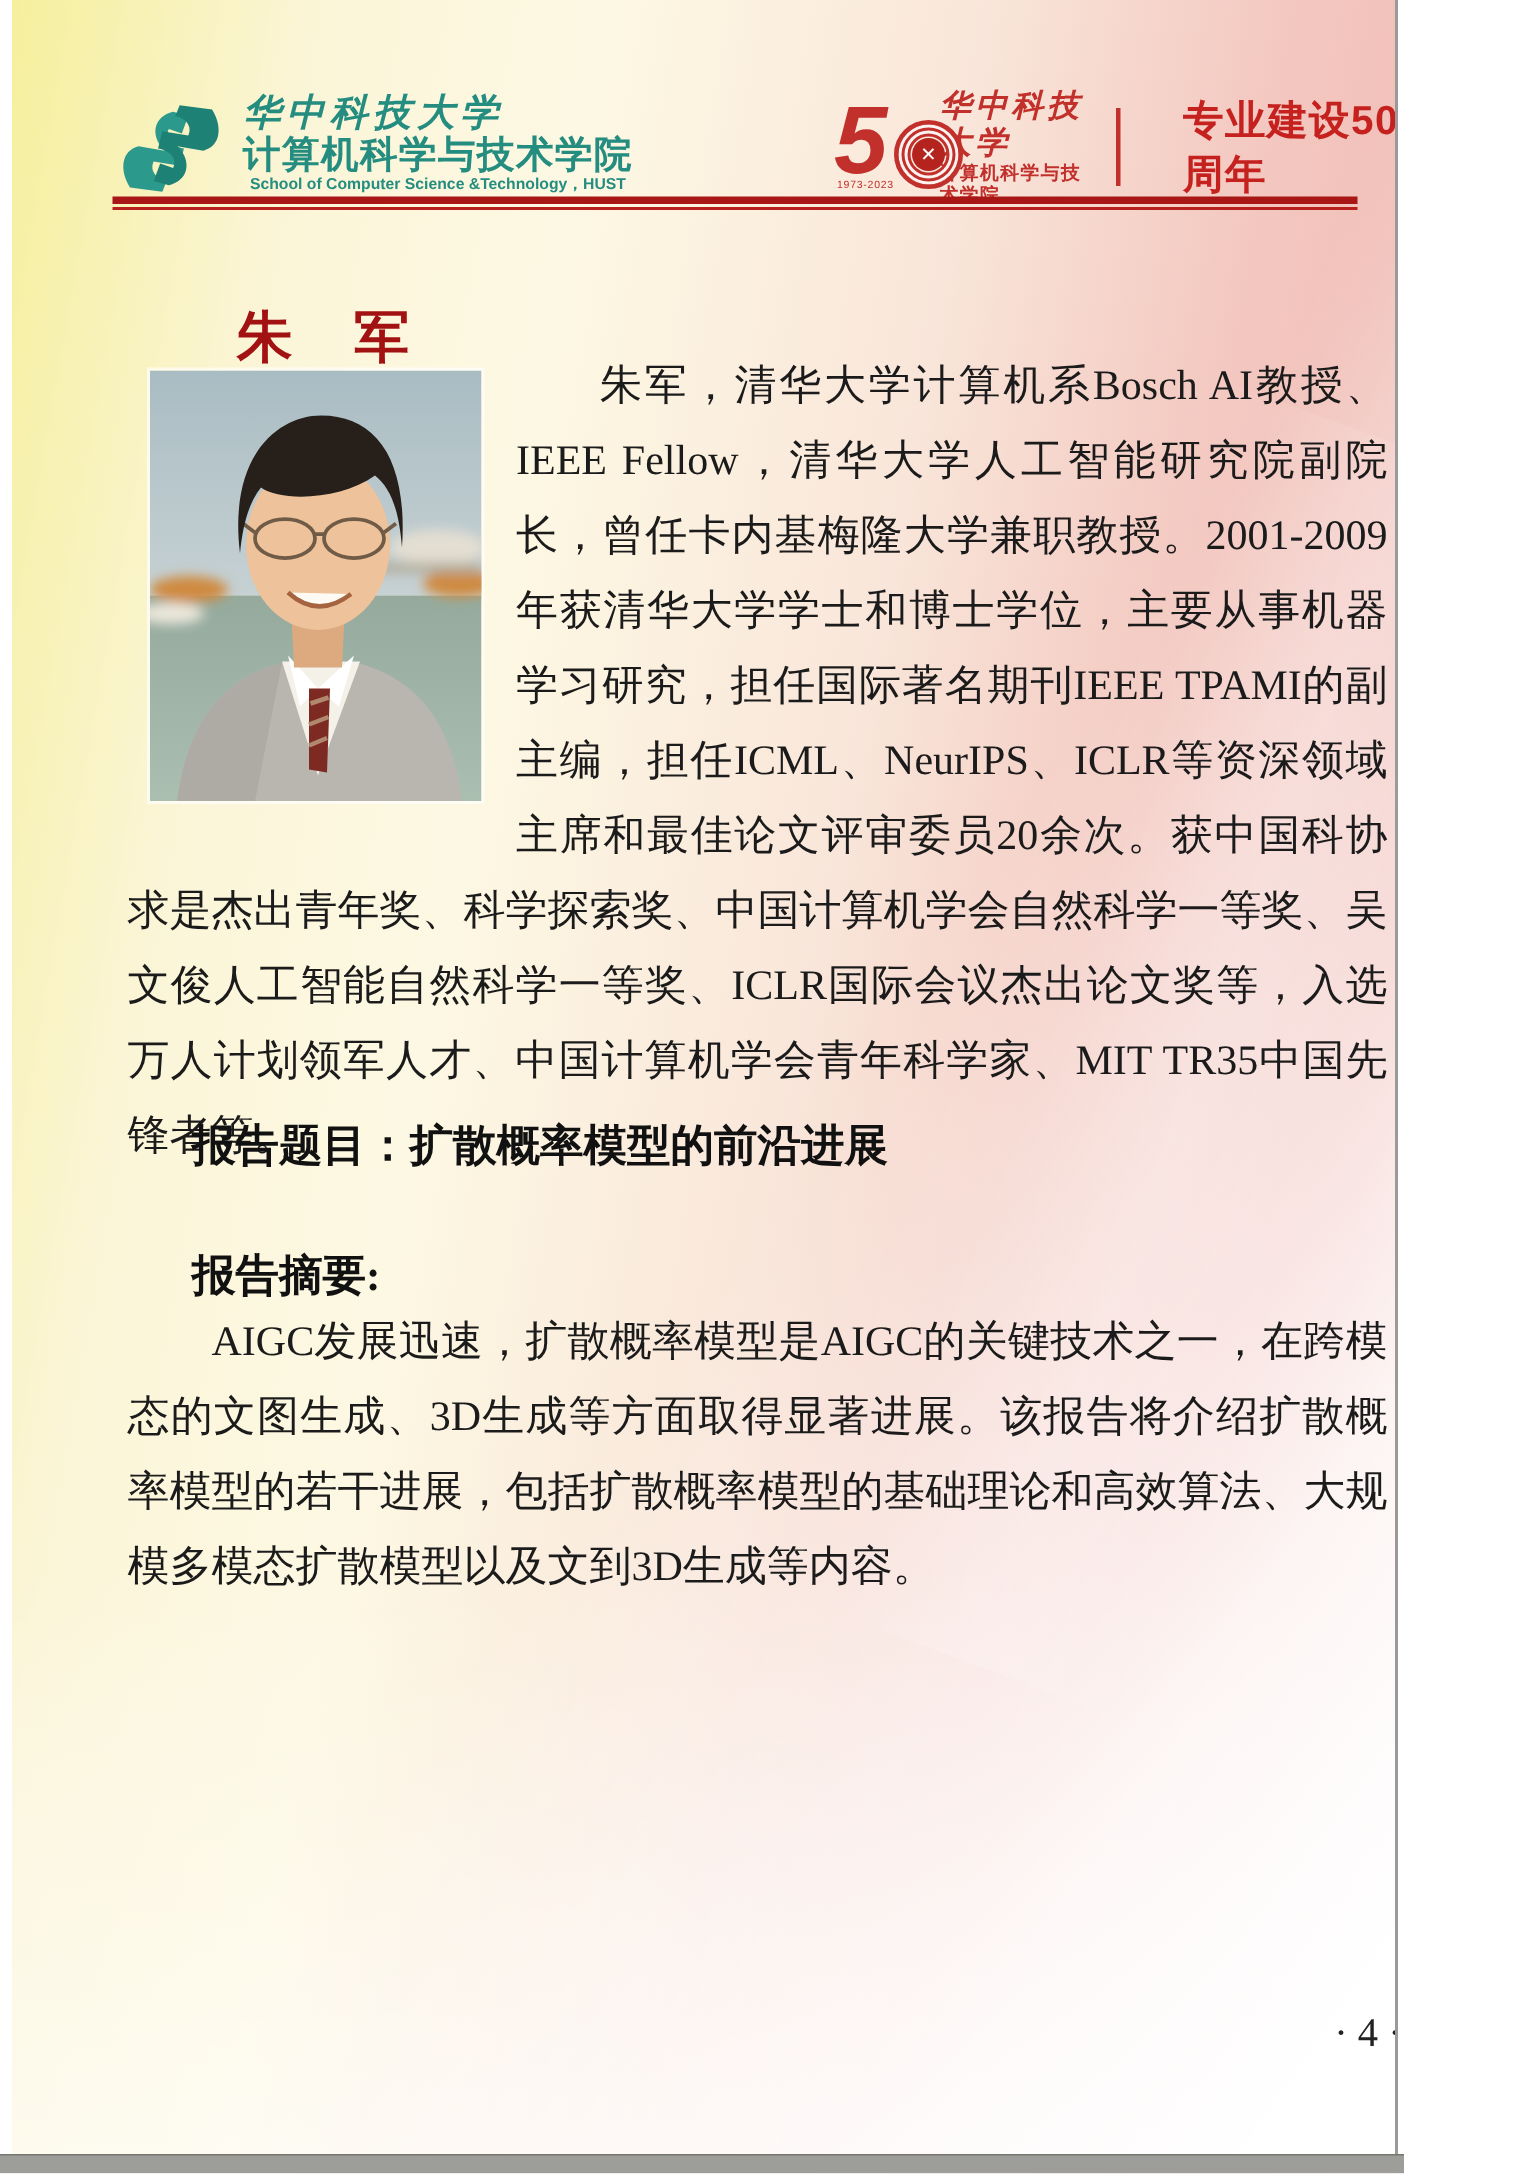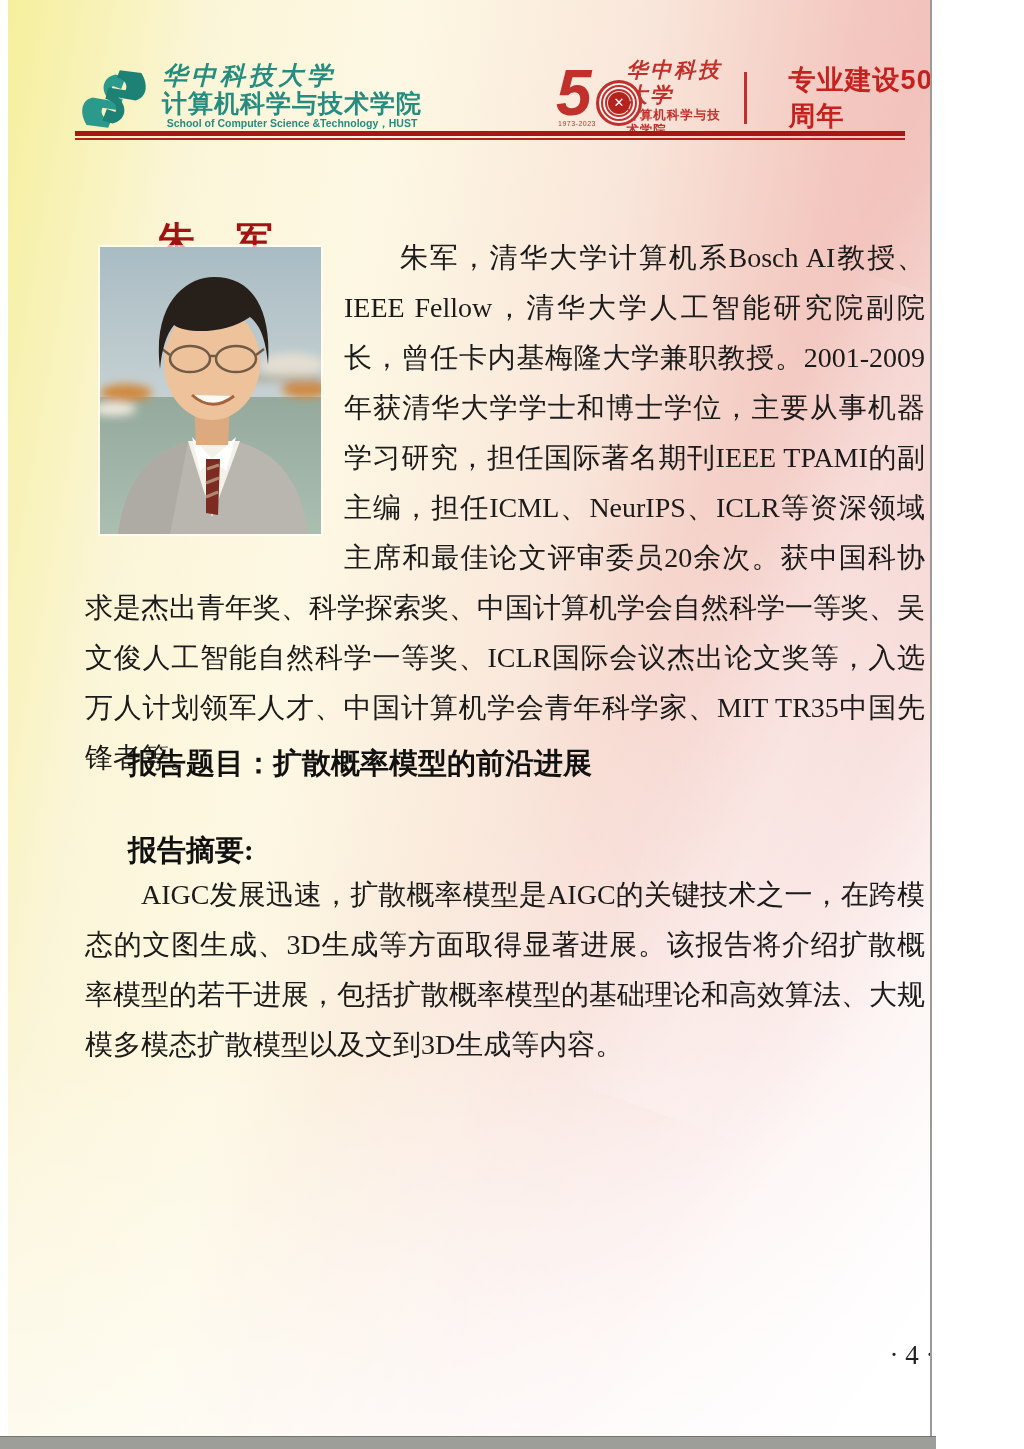--- a/index.html
+++ b/index.html
@@ -42,21 +42,21 @@
   .uni-calli-red{font-size:21px;font-weight:bold;font-style:italic;letter-spacing:3px;line-height:25px;}
   .school-red{font-size:12.5px;font-weight:bold;letter-spacing:1px;line-height:15px;font-family:"Liberation Sans","DejaVu Sans",sans-serif;}
   .logo-divider{width:3px;height:52px;background:#c2302c;margin:0 10px 0 12px;}
   .slogan{color:#c5211f;font-size:27px;font-weight:bold;letter-spacing:1px;font-family:"Liberation Sans","DejaVu Sans",sans-serif;margin-left:32px;}
 
   .header-rule{position:absolute;left:75px;top:131px;width:830px;height:10px;}
   .header-rule .r1{height:5px;background:#a81616;}
   .header-rule .r2{height:2px;background:#b7201c;margin-top:2px;}
 
   
-  .speaker-name{position:absolute;left:158px;top:216px;margin:0;color:#a31212;font-size:37px;font-weight:bold;letter-spacing:2px;text-align:center;}
+  .speaker-name{position:absolute;left:158px;top:200px;margin:0;color:#a31212;font-size:37px;font-weight:bold;letter-spacing:2px;text-align:center;}
   .bio{position:absolute;left:85px;top:233px;width:840px;}
   .photo-frame{float:left;width:221px;height:287px;margin:12px 21px 20px 13px;border:2px solid rgba(255,255,255,.65);box-sizing:content-box;}
   .photo-frame svg{display:block;width:100%;height:100%;}
   .body-text{margin:0;font-size:28px;line-height:50px;color:#1b1b1b;text-align:justify;text-indent:2em;}
   .report-line{position:absolute;left:128px;top:744px;margin:0;font-size:29px;font-weight:bold;color:#111;}
   .abstract-label{position:absolute;left:128px;top:831px;margin:0;font-size:29px;font-weight:bold;color:#111;text-align:center;}
   .abstract{position:absolute;left:85px;top:870px;width:840px;}
   .page-number{position:absolute;left:852px;top:1340px;width:120px;text-align:center;font-size:27px;color:#222;}
 </style>
 </head>

